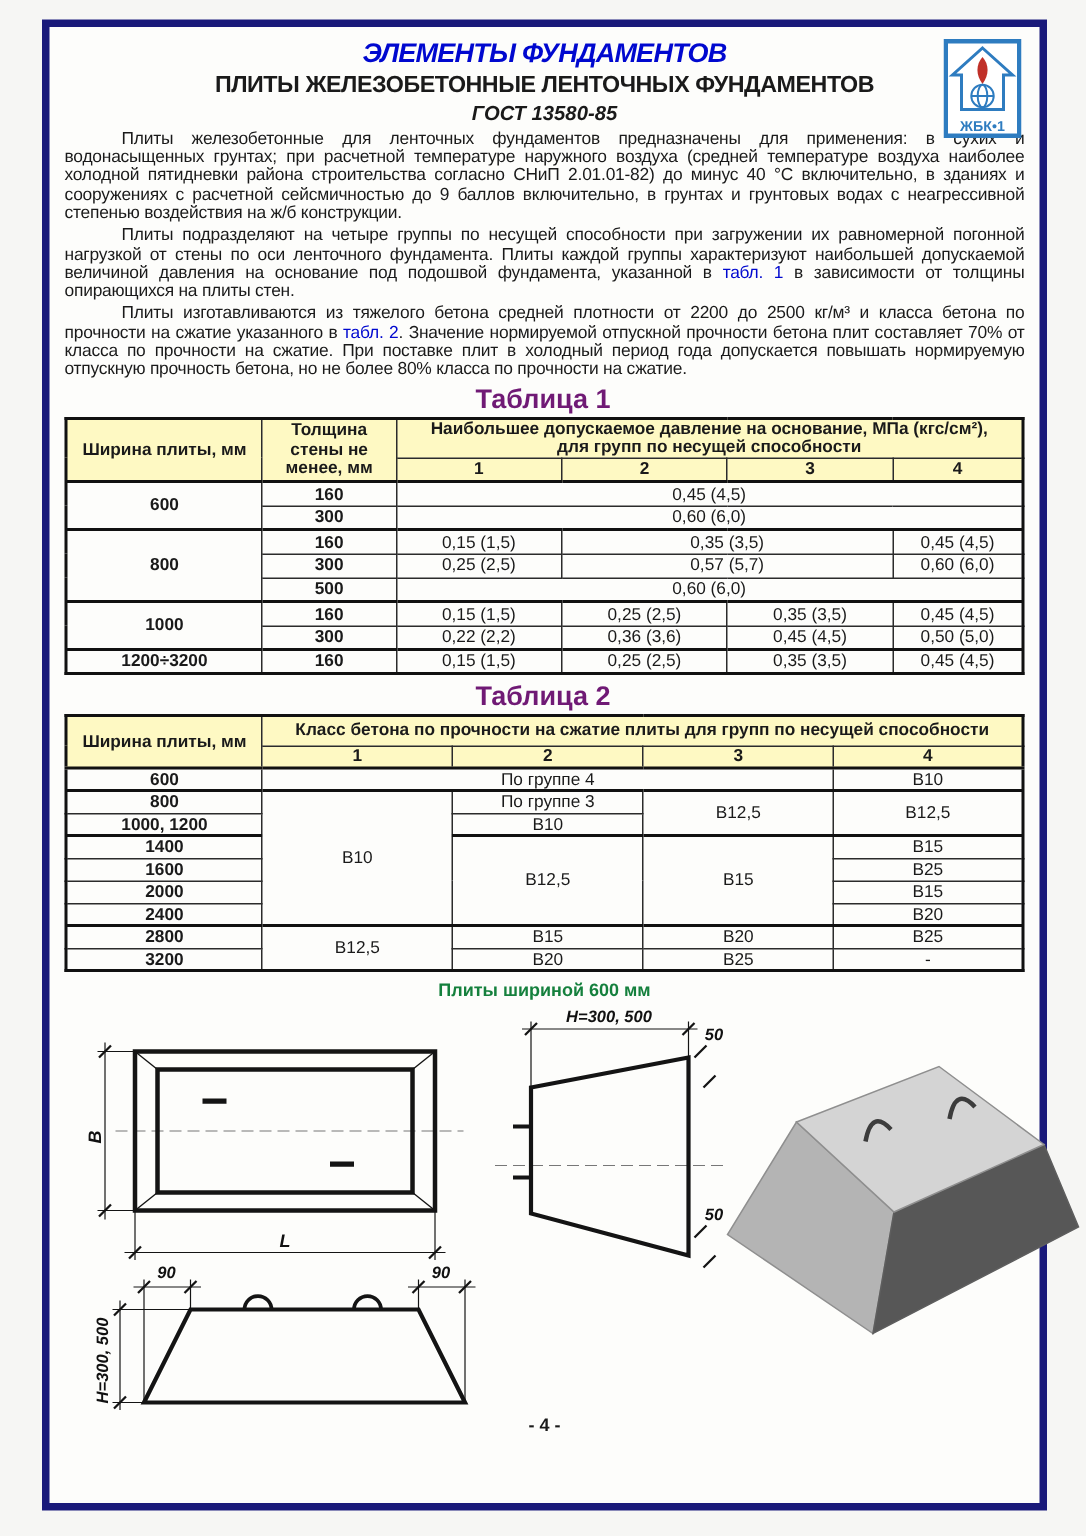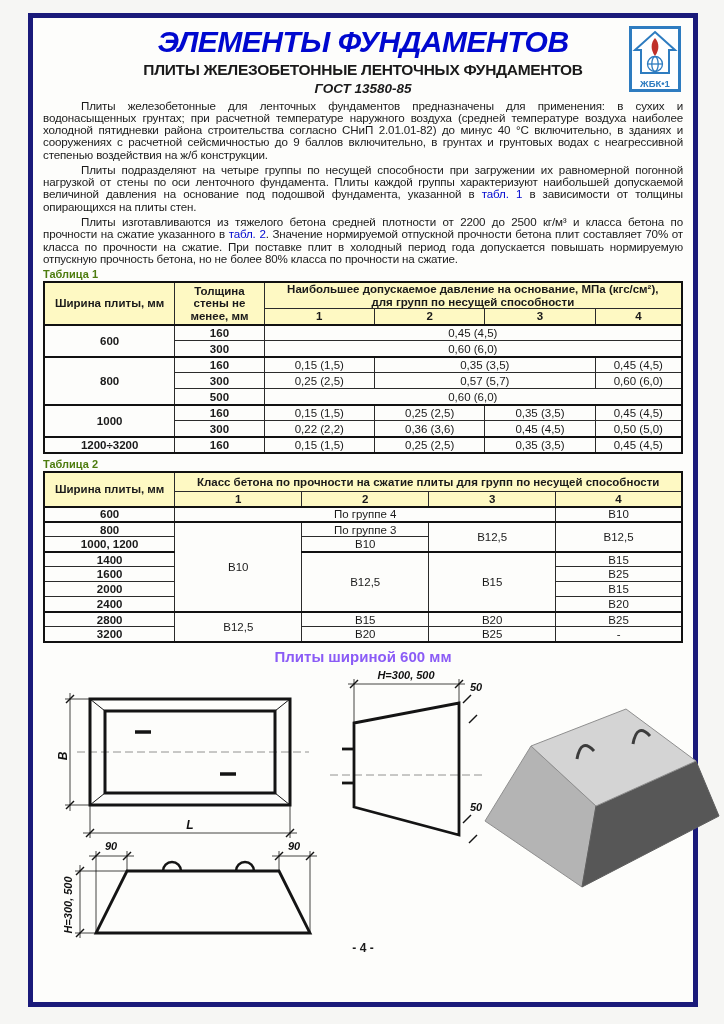--- a/index.html
+++ b/index.html
@@ -3,42 +3,42 @@
 <meta charset="utf-8">
 <style>
   * { margin:0; padding:0; box-sizing:border-box; }
   html,body { width:724px; height:1024px; background:#f6f6f4; font-family:"Liberation Sans", sans-serif; color:#1a1a1a; }
   .page-frame {
     position:absolute; left:28px; top:13px; width:670px; height:994px;
     border:5px solid #1a1a7a; background:#fdfdfb; padding:6px 10px 0 10px;
   }
   
   .doc-header { position:relative; text-align:center; margin-top:2px; }
-  .doc-title { color:#0008cf; font-weight:bold; font-style:italic; font-size:30px; letter-spacing:-0.5px; line-height:1.05; }
+  .doc-title { color:#0008cf; font-weight:bold; font-style:italic; font-size:18px; letter-spacing:-0.5px; line-height:1.05; }
   .doc-subtitle { font-weight:bold; font-size:15.5px; letter-spacing:-0.3px; margin-top:3px; }
   .doc-gost { font-weight:bold; font-size:13.5px; margin-top:2px;font-style:italic; }
   .logo { position:absolute; right:2px; top:0px; width:52px; height:66px; }
   
   .body-text { margin-top:4px; }
   .body-text p { font-size:11.6px; line-height:1.06; text-align:justify; text-indent:38px; letter-spacing:-0.15px; margin-bottom:3px; }
   .tbl-link { color:#0008cf; }
   
-  .tbl-caption { text-align:left; color:#4d7c0f; font-weight:bold; font-size:11px; margin:1px 2px 1px 0; }
+  .tbl-caption { text-align:center; color:#701a75; font-weight:bold; font-size:18px; margin:1px 2px 1px 0; }
   
   table { border-collapse:collapse; width:100%; table-layout:fixed; border:2px solid #111; }
   th, td { border:1px solid #2b2b2b; text-align:center; vertical-align:middle; font-size:11.5px; padding:0 2px; }
   thead th { background:#fef9c3; font-weight:bold; line-height:1.1; }
   .t1 td { height:16px; }
   .t2 td { height:15px; }
   .w { font-weight:bold; }
   .tk { font-weight:bold; }
   .bt td, td.bt, .bt th { border-top:2px solid #111; }
   .hb { border-bottom:2px solid #111 !important; }
   
-  .drawing-heading { text-align:center; color:#8b5cf6; font-weight:bold; font-size:15px; margin-top:5px; }
+  .drawing-heading { text-align:center; color:#15803d; font-weight:bold; font-size:12px; margin-top:5px; }
   .drawings { position:relative; height:272px; margin-top:2px; }
   .svg-abs { position:absolute; }
   .dimtxt { font-style:italic; font-weight:bold; font-size:12px; fill:#111; font-family:"Liberation Sans", sans-serif; }
   .dimtxt-s { font-style:italic; font-weight:bold; font-size:11px; fill:#111; font-family:"Liberation Sans", sans-serif; }
   
   .page-number { text-align:center; font-weight:bold; font-size:12px; margin-top:2px; }
 </style>
 </head>
 <body>
 

